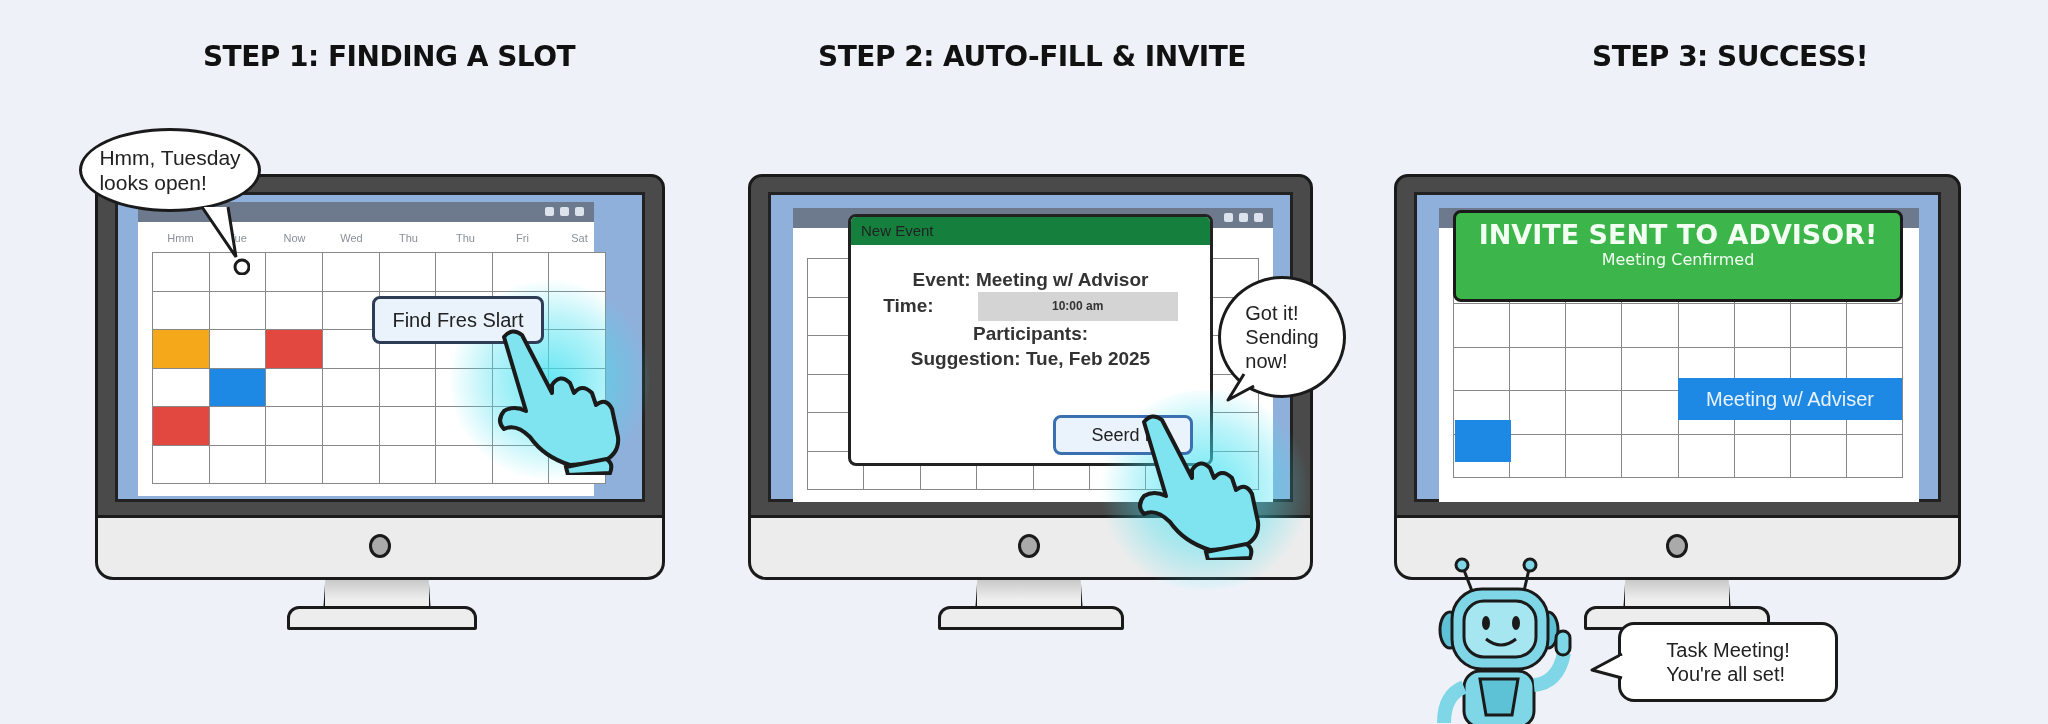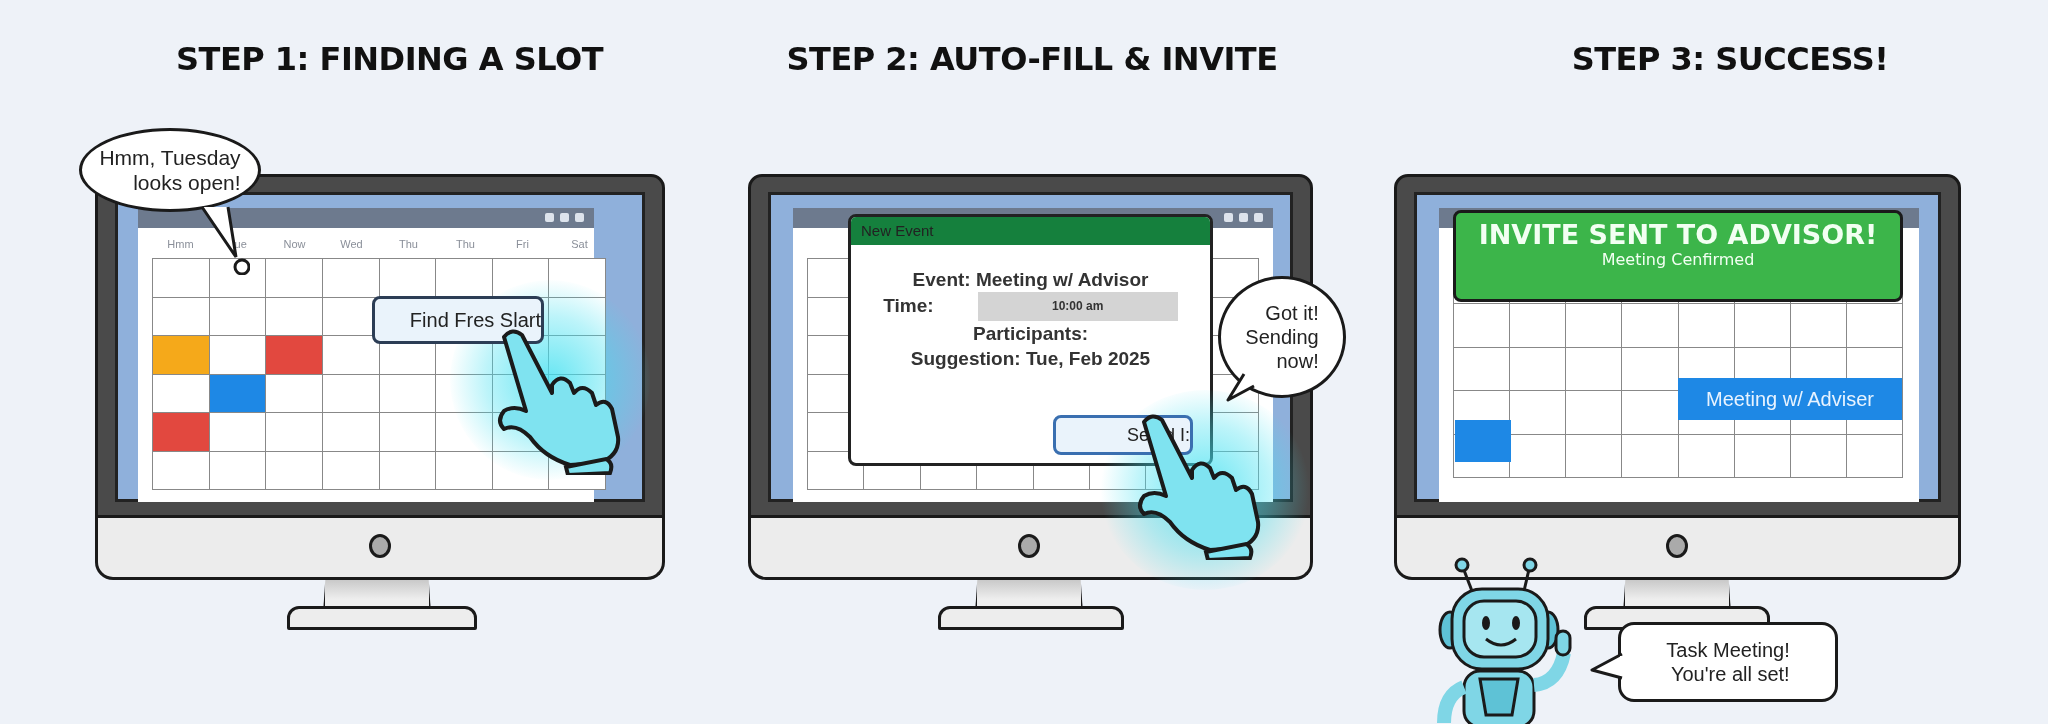--- a/index.html
+++ b/index.html
@@ -7,21 +7,21 @@
   body {
     background: #eef2f8;
     font-family: "Liberation Sans", sans-serif;
     position: relative;
   }
   .step-title {
     position: absolute;
     top: 40px;
     font-family: "DejaVu Sans", sans-serif;
     font-weight: bold;
-    font-size: 32px;
+    font-size: 28px;
     letter-spacing: -0.5px;
     color: #111;
     text-align: center;
     white-space: nowrap;
   }
   .monitor { position: absolute; }
   .bezel {
     position: absolute;
     background: #4a4a4a;
     border: 3px solid #1a1a1a;
@@ -87,21 +87,21 @@
   }
   .cell {
     border-right: 1.5px solid #888;
     border-bottom: 1.5px solid #888;
     background: #fff;
   }
   .bubble {
     position: absolute;
     background: #fff;
     border: 3px solid #1a1a1a;
-    text-align: right;
+    text-align: left;
     color: #222;
     font-size: 21px;
     line-height: 1.2;
     display: flex;
     align-items: center;
     justify-content: center;
   }
   .glow {
     position: absolute;
     border-radius: 50%;
@@ -110,21 +110,21 @@
   .hand { position: absolute; }
   .btn {
     position: absolute;
     background: #eaf3fb;
     border: 3px solid #2c3d55;
     border-radius: 8px;
     font-size: 20px;
     color: #222;
     display: flex;
     align-items: center;
-    justify-content: flex-end;
+    justify-content: center;
   }
   .dialog {
     position: absolute;
     background: #fff;
     border: 3px solid #222;
     border-radius: 8px;
     overflow: hidden;
   }
   .dialog-title {
     height: 28px;
@@ -172,21 +172,21 @@
   }
 </style>
 </head>
 <body>
 
 <div class="step-title" style="left:176px; width:426px;">STEP 1: FINDING A SLOT</div>
 
 <div class="monitor" style="left:95px; top:174px; width:570px; height:460px;">
   <div class="bezel" style="left:0; top:0; width:570px; height:344px;"></div>
   <div class="screen" style="left:20px; top:18px; width:530px; height:310px;"></div>
-  <div class="window" style="left:43px; top:34px; width:456px; height:294px;padding-left:36px;">
+  <div class="window" style="left:43px; top:28px; width:456px; height:294px;padding-left:36px;">
     <div class="window-bar">
       <div class="dots">
           <div class="dot"></div>
           <div class="dot"></div>
           <div class="dot"></div>
         </div>
     </div>
     <div class="col-heads" style="left:14px; top:30px; width:456px;">
       <span>Hmm</span>
       <span>Tue</span>

